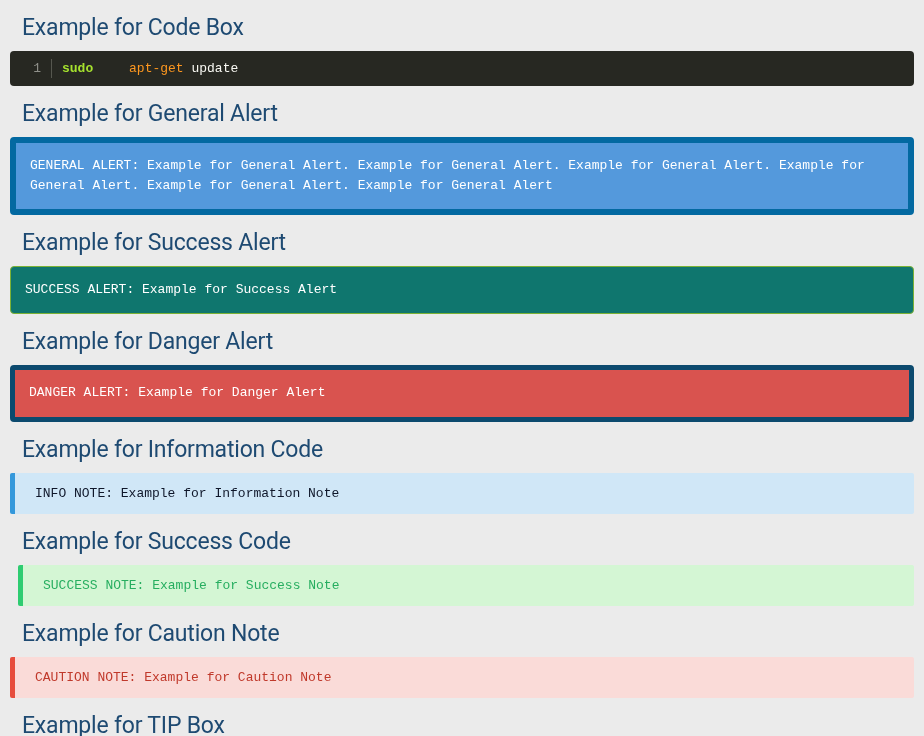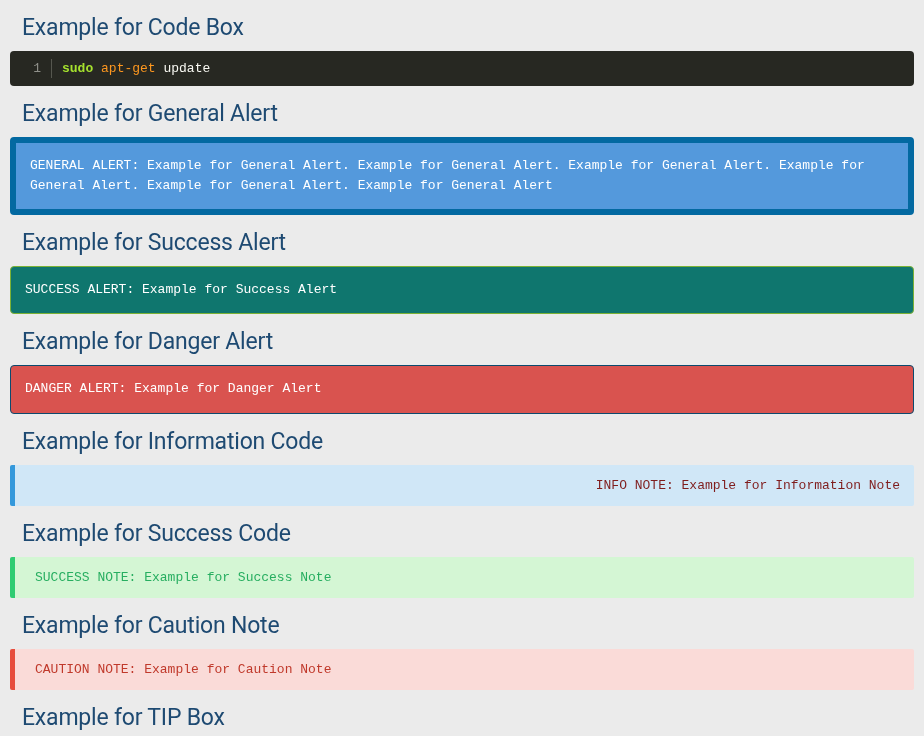--- a/index.html
+++ b/index.html
@@ -30,43 +30,43 @@
     color: #8f908a;
     text-align: right;
     padding: 2px 10px 2px 10px;
     border-right: 1px solid #56574f;
     min-width: 42px;
   }
   .codebox .codeline {
     padding: 2px 10px;
   }
   .codebox .cmd1 { color: #a6e22e; font-weight: bold; }
-  .codebox .cmd2 { color: #fd971f; }
+  .codebox .cmd2 { color: #fd971f; margin-left: 28px; }
   .codebox .cmd3 { color: #f8f8f2; text-align: right; }
   .alert {
     border-radius: 4px;
     padding: 13px 14px;
     font-family: Consolas, "Courier New", monospace;
     font-size: 13px;
     line-height: 1.55;
     color: #fff;
   }
   .alert-general { background: #5499dc; border: 6px solid #0369a1; }
   .alert-success { background: #0f766e; border: 1px solid #7bb135; color: #fff; }
-  .alert-danger  { background: #d9534f; border: 1px solid #0c4a6e; }
+  .alert-danger  { background: #d9534f; border: 5px solid #0c4a6e; }
   .note {
     background: #fff;
     border-radius: 2px;
     padding: 13px 14px 13px 20px;
     font-family: Consolas, "Courier New", monospace;
     font-size: 13px;
     border-left: 5px solid;
   }
-  .note-info    { background: #d0e7f7; border-left-color: #3498db; color: #7f1d1d; text-align: right; }
-  .note-success { background: #d4f6d4; border-left-color: #2ecc71; color: #27ae60; }
+  .note-info    { background: #d0e7f7; border-left-color: #3498db; color: #0f172a; }
+  .note-success { background: #d4f6d4; border-left-color: #2ecc71; color: #27ae60; margin-left: 8px; }
   .note-caution { background: #fadbd8; border-left-color: #e74c3c; color: #c0392b; }
   .tipbox {
     background: #485671;
     border: 1px solid #3c4a63;
     border-radius: 4px;
     padding: 12px 14px;
     color: #f3f3f3;
     font-family: Consolas, "Courier New", monospace;
     font-size: 12px;
     font-style: italic;

